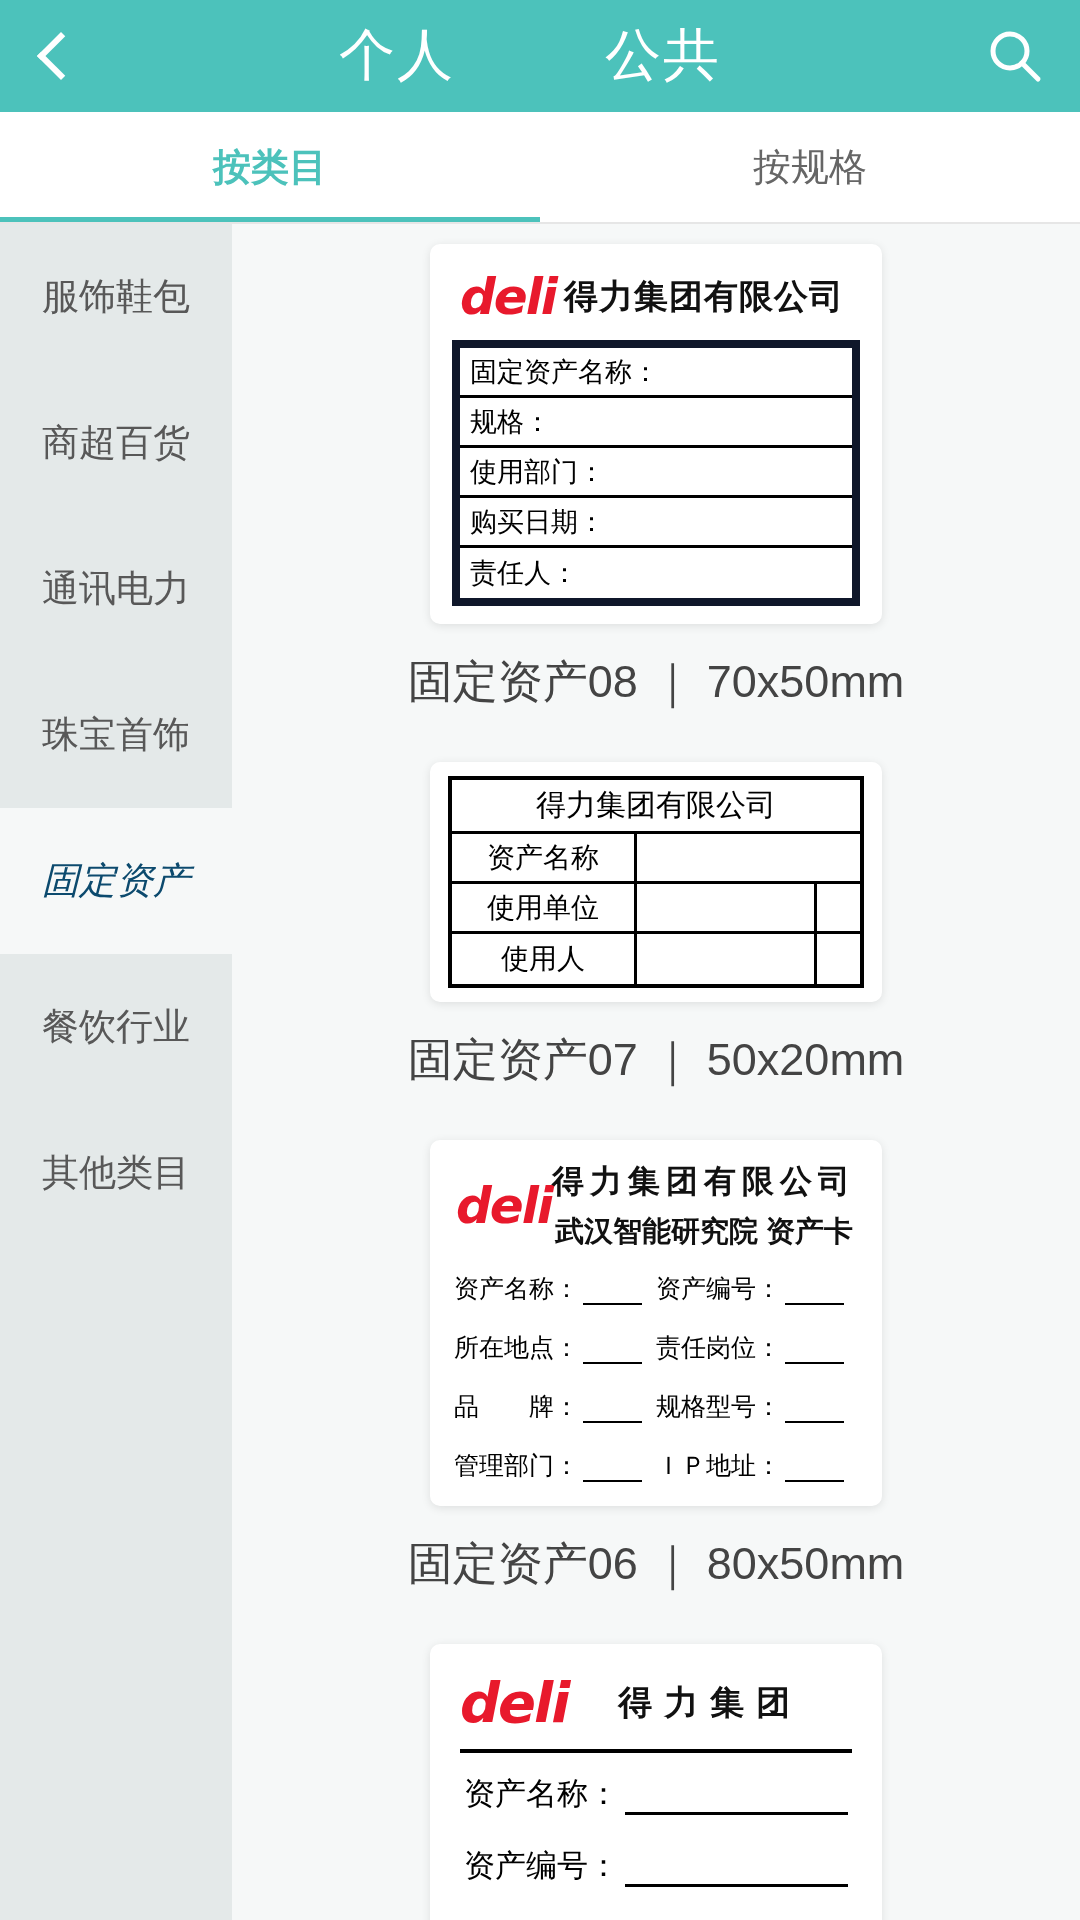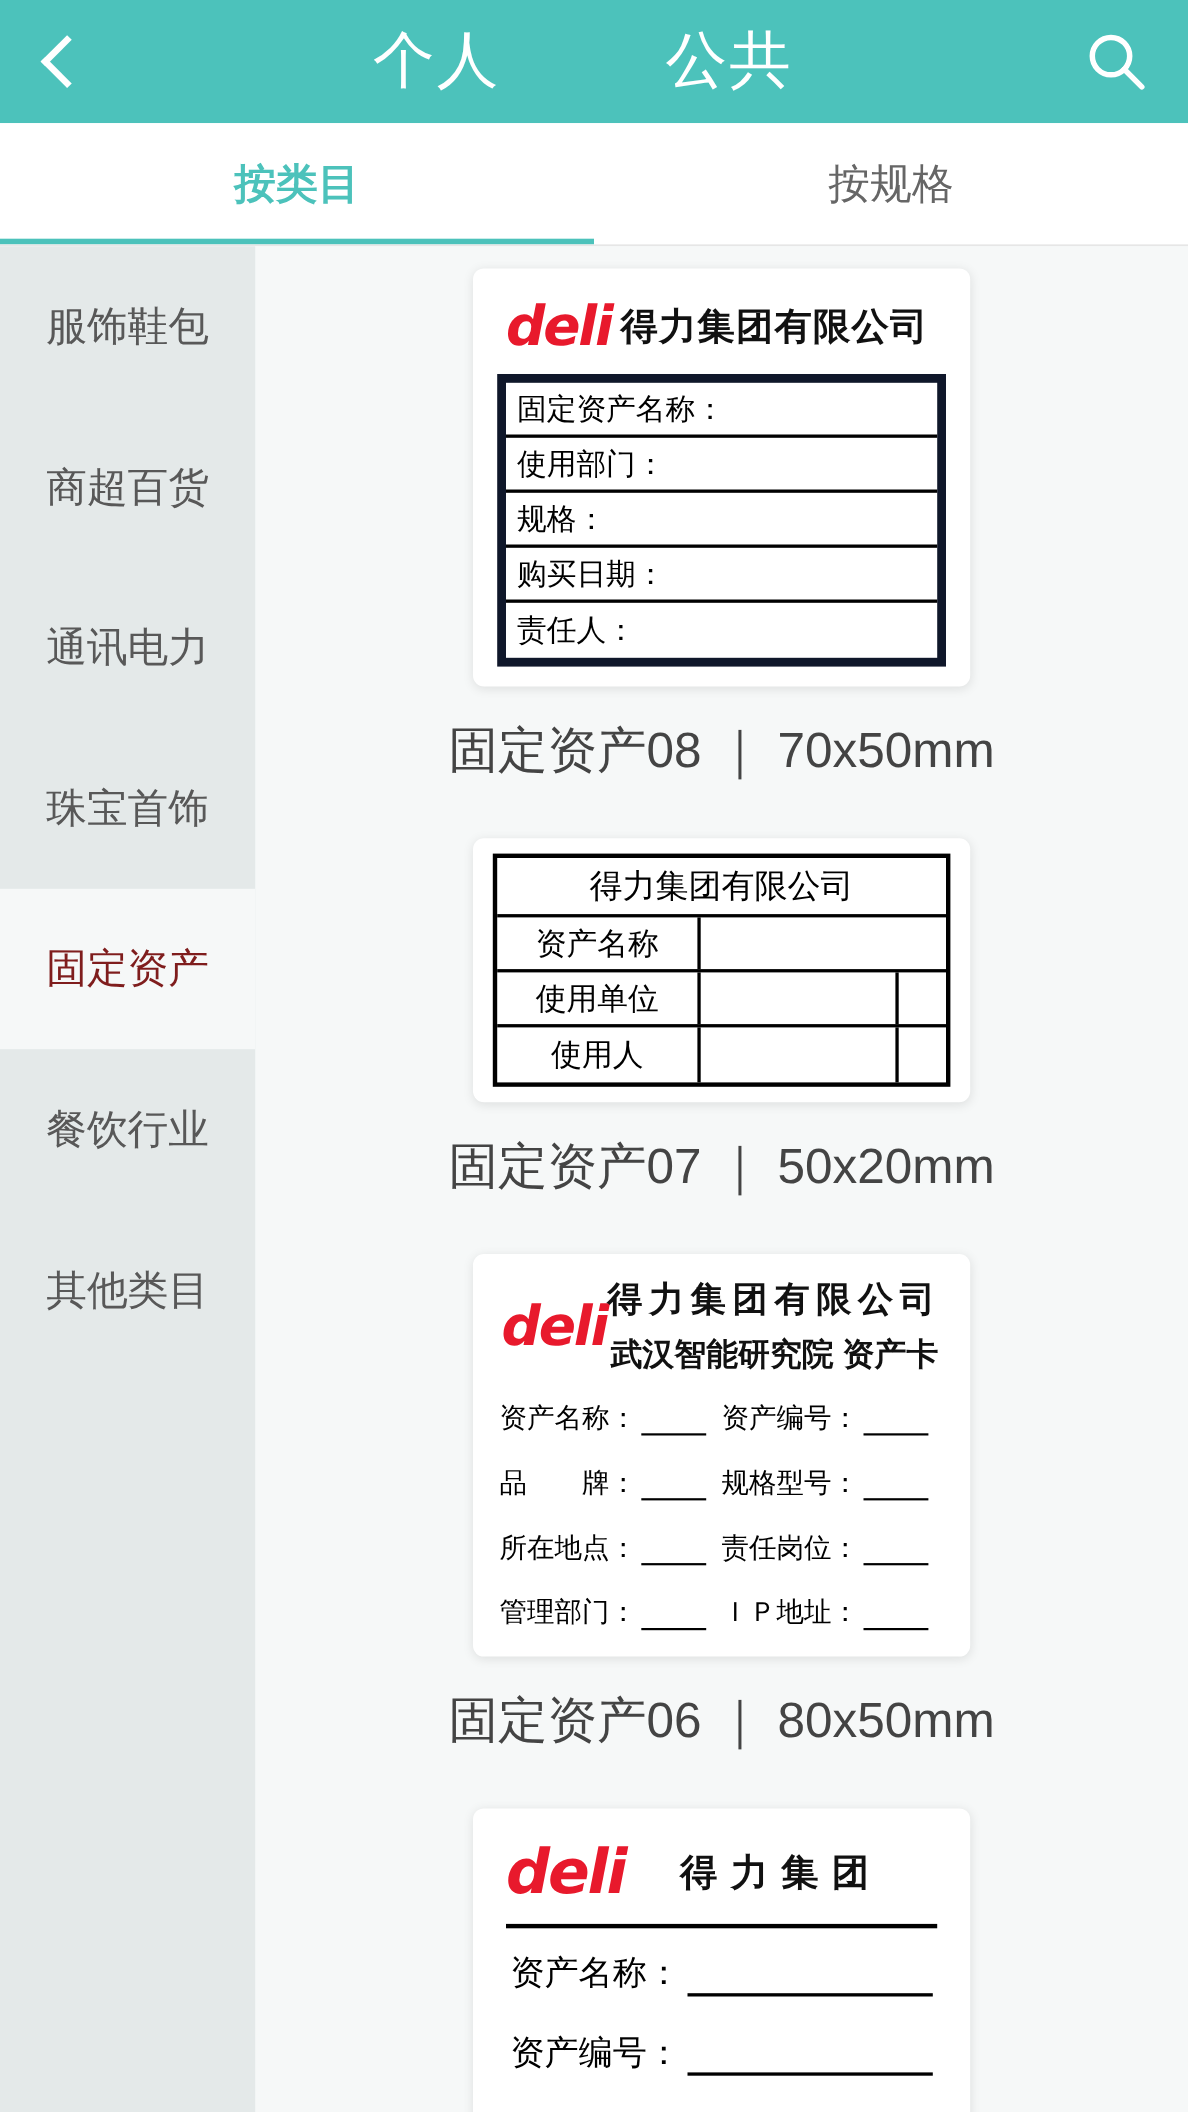--- a/index.html
+++ b/index.html
@@ -94,21 +94,22 @@
     height: 146px;
     display: flex;
     align-items: center;
     justify-content: center;
     font-size: 37px;
     color: #585858;
     background: #e4e9e9;
   }
   .side-item.active {
     background: #f6f8f8;
-    color: #7f1d1d;
+    color: #0c4a6e;
+    font-style: italic;
   }
 
   
   .list {
     flex: 1;
     padding: 0 40px;
     overflow: hidden;
   }
   .card-wrap { padding-top: 20px; }
   .card {
@@ -242,22 +243,22 @@
   <div class="list">
 
     <div class="card-wrap">
       <div class="card" style="width:452px;">
         <div class="t1-head">
           <span class="deli">deli</span>
           <span class="t1-title">得力集团有限公司</span>
         </div>
         <div class="t1-table">
           <div class="t1-row">固定资产名称：</div>
+          <div class="t1-row">规格：</div>
           <div class="t1-row">使用部门：</div>
-          <div class="t1-row">规格：</div>
           <div class="t1-row">购买日期：</div>
           <div class="t1-row">责任人：</div>
         </div>
       </div>
       <div class="card-caption">固定资产08 ｜ 70x50mm</div>
     </div>
 
     <div class="card-wrap" style="padding-top:0;">
       <div class="card" style="width:452px;padding:14px 18px;">
         <div class="t2-table">
@@ -296,35 +297,35 @@
                 <span class="t3-k">资产名称：</span>
                 <span class="t3-u"></span>
               </span>
             <span class="t3-f">
                 <span class="t3-k">资产编号：</span>
                 <span class="t3-u"></span>
               </span>
           </div>
           <div class="t3-line">
             <span class="t3-f">
+                <span class="t3-k">所在地点：</span>
+                <span class="t3-u"></span>
+              </span>
+            <span class="t3-f">
+                <span class="t3-k">责任岗位：</span>
+                <span class="t3-u"></span>
+              </span>
+          </div>
+          <div class="t3-line">
+            <span class="t3-f">
                 <span class="t3-k">品　　牌：</span>
                 <span class="t3-u"></span>
               </span>
             <span class="t3-f">
                 <span class="t3-k">规格型号：</span>
-                <span class="t3-u"></span>
-              </span>
-          </div>
-          <div class="t3-line">
-            <span class="t3-f">
-                <span class="t3-k">所在地点：</span>
-                <span class="t3-u"></span>
-              </span>
-            <span class="t3-f">
-                <span class="t3-k">责任岗位：</span>
                 <span class="t3-u"></span>
               </span>
           </div>
           <div class="t3-line" style="margin-bottom:6px;">
             <span class="t3-f">
                 <span class="t3-k">管理部门：</span>
                 <span class="t3-u"></span>
               </span>
             <span class="t3-f">
                 <span class="t3-k">ＩＰ地址：</span>

